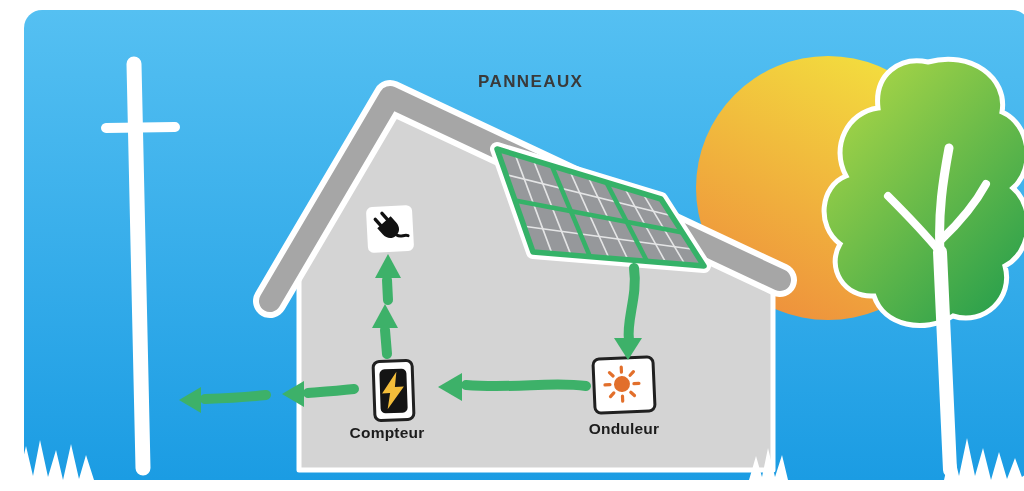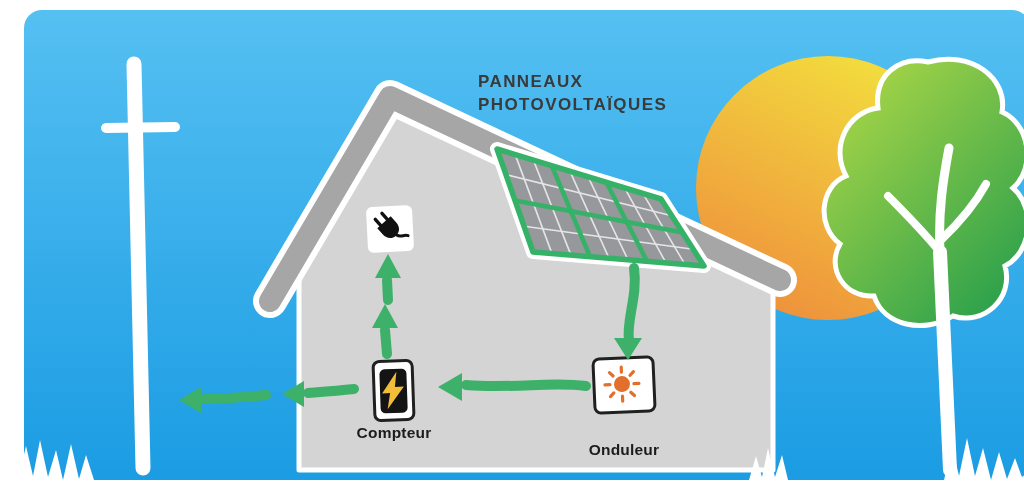--- a/index.html
+++ b/index.html
@@ -6,22 +6,22 @@
   html,body { background:#ffffff; font-family:"Liberation Sans", sans-serif; }
   .stage { position:relative; width:1024px; height:491px; background:#ffffff; overflow:hidden;margin-left:16px; }
   .stage > svg { position:absolute; left:0; top:0; }
   .label { position:absolute; font-weight:bold; color:#3a3a3a; }
   .label .line { display:block; }
   .label-caps { font-size:17px; line-height:23px; letter-spacing:1.4px; }
   .label-caps-small { font-size:15px; line-height:21px; letter-spacing:1.1px; }
   .label-icon { font-size:15.5px; color:#1c1c1c; letter-spacing:0.2px; text-align:center; width:110px; }
   #lbl-panels  { left:462px; top:70px;  }
   #lbl-grid    { left:152px; top:336px; }
-  #lbl-meter   { left:323px; top:424px;text-align:center; }
-  #lbl-inverter{ left:553px; top:441px; }
+  #lbl-meter   { left:316px; top:424px;text-align:center; }
+  #lbl-inverter{ left:553px; top:420px; }
 </style>
 </head>
 <body>
 
 <div class="stage">
 
   <svg width="1024" height="491" viewBox="0 0 1024 491">
     <defs>
       <linearGradient id="skyGrad" x1="0" y1="0" x2="0" y2="1">
         <stop offset="0" stop-color="#55c0f2"></stop>
@@ -139,21 +139,20 @@
 
     <g fill="#ffffff">
       <path d="M 2 480 L 10 446 L 17 476 L 24 440 L 32 477 L 40 450 L 47 480 L 55 444 L 63 479 L 70 455 L 78 480 Z"></path>
       <path d="M 733 480 L 740 456 L 746 477 L 752 448 L 759 477 L 766 455 L 772 480 Z"></path>
       <path d="M 928 480 L 936 446 L 943 476 L 951 438 L 959 476 L 967 448 L 975 480 L 983 452 L 991 479 L 999 458 L 1007 480 Z"></path>
     </g>
   </svg>
 
   <div class="label label-caps" id="lbl-panels">
     <span class="line">PANNEAUX</span>
-    <span class="line">PHOTOVOLTAÏQUES</span>
   </div>
 
   <div class="label label-caps-small" id="lbl-grid">
   </div>
 
   <div class="label label-icon" id="lbl-meter">Compteur</div>
 
   <div class="label label-icon" id="lbl-inverter">Onduleur</div>
 
 </div>

